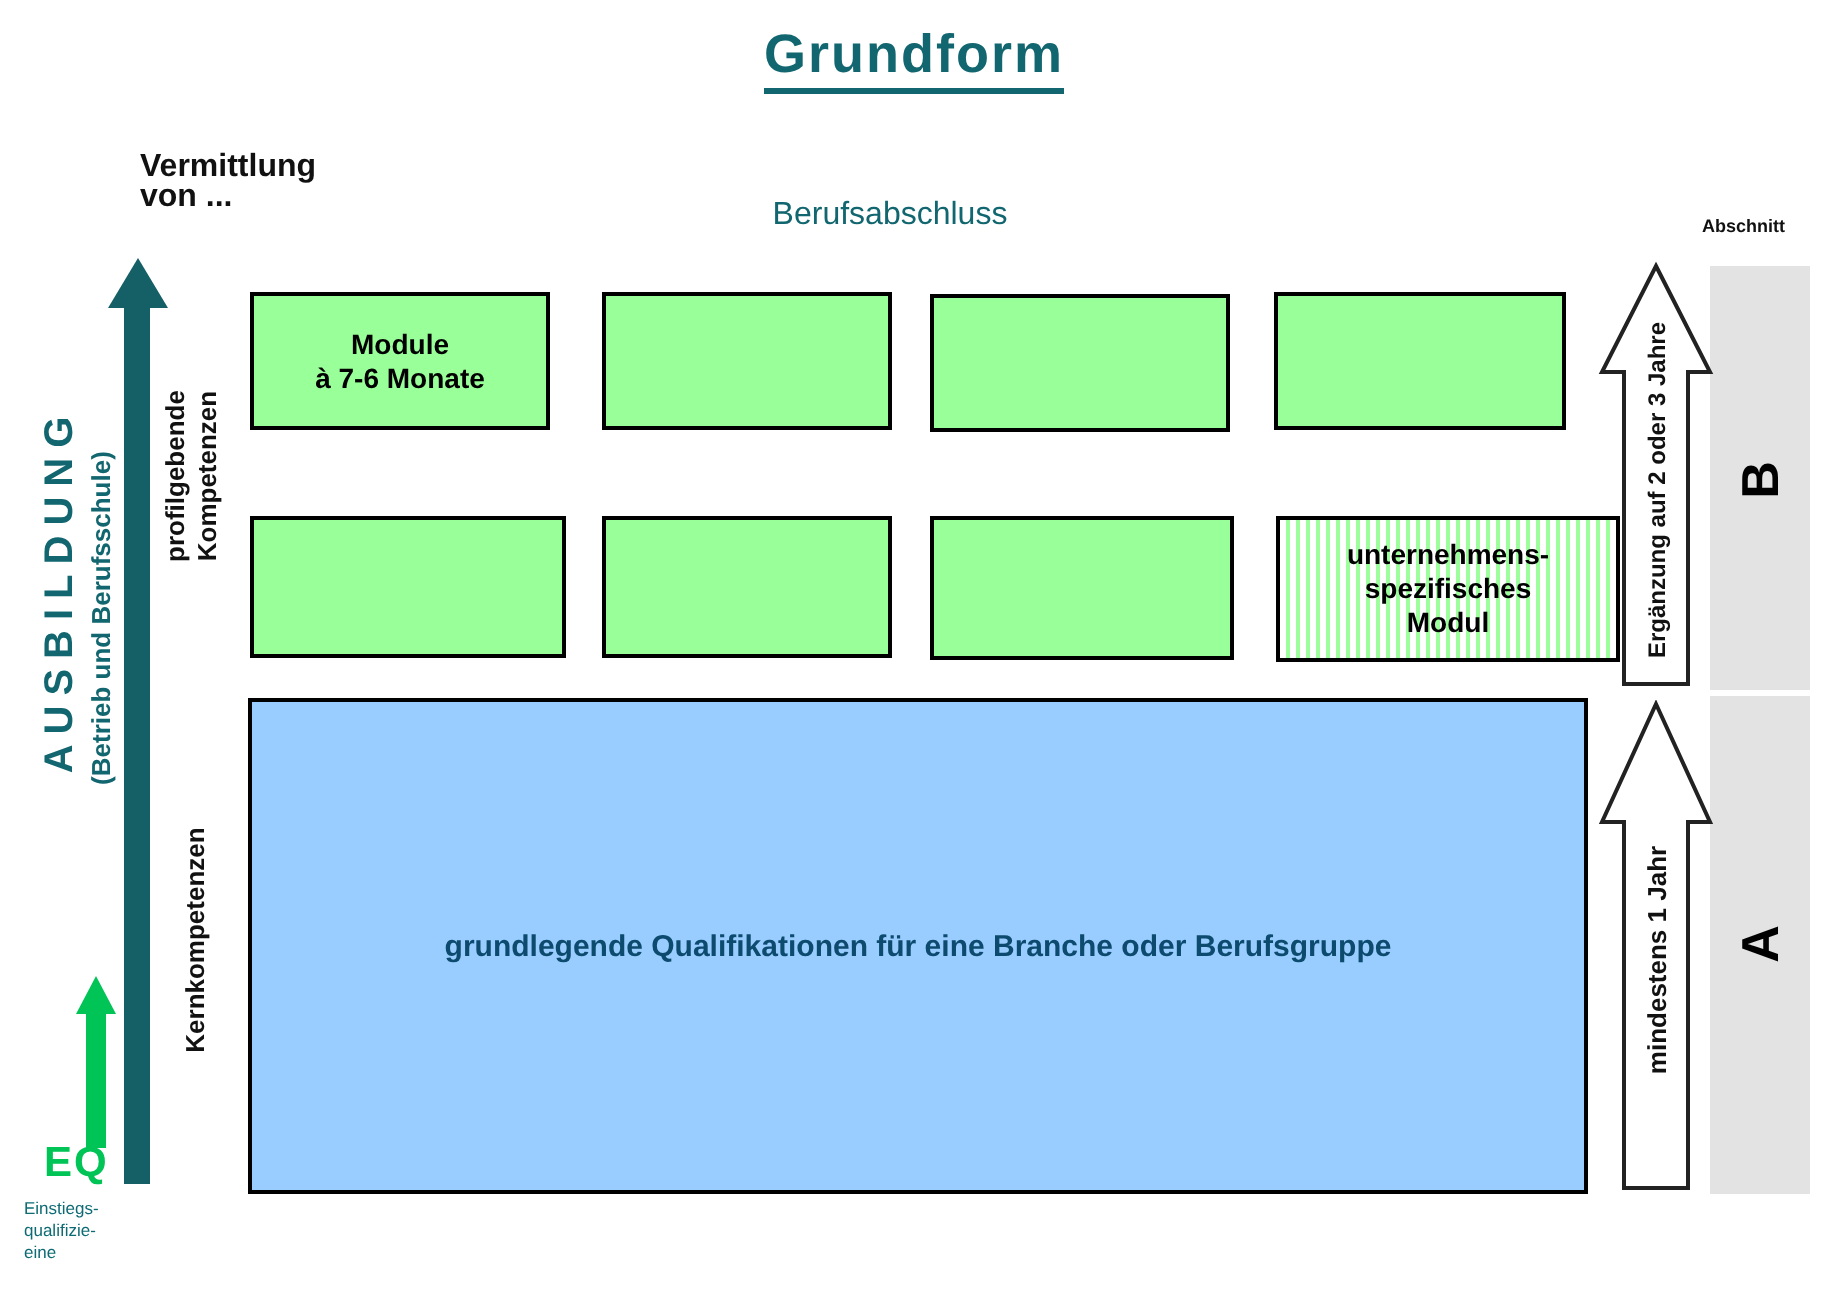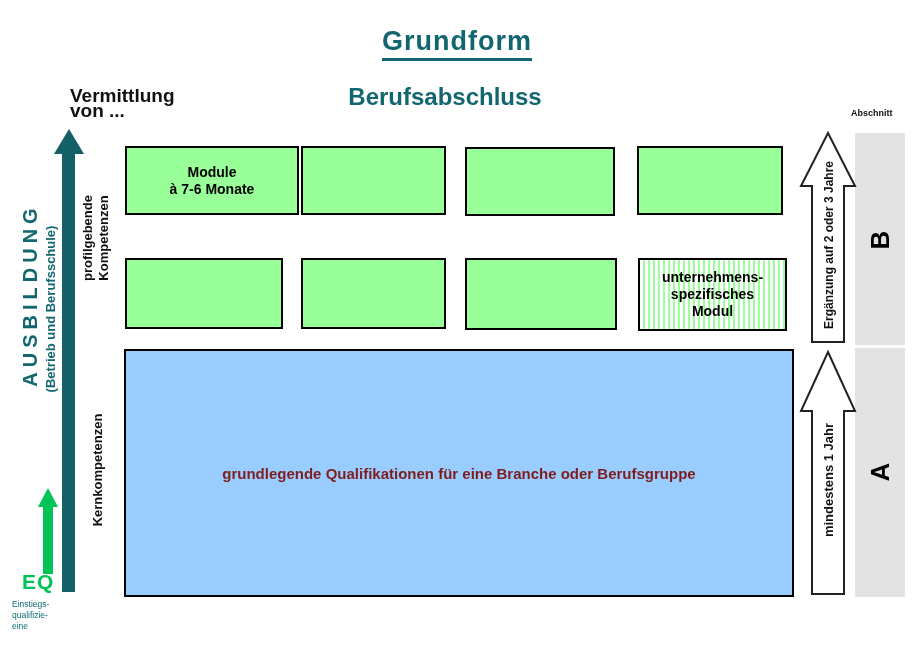--- a/index.html
+++ b/index.html
@@ -6,41 +6,41 @@
   *{box-sizing:border-box;}
   #canvas{
     position:relative;width:914px;height:656px;background:#ffffff;
     font-family:"Liberation Sans",sans-serif;overflow:hidden;
   }
   .abs{position:absolute;}
   .center-text{display:flex;align-items:center;justify-content:center;text-align:center;}
   .rot{transform:rotate(-90deg);transform-origin:center center;}
 
   
-  .title-wrap{left:0;top:26px;width:914px;text-align:center;}
+  .title-wrap{left:0;top:12px;width:914px;text-align:center;}
   .title{display:inline-block;color:#12666f;font-size:27px;font-weight:bold;
          border-bottom:3px solid #12666f;padding-bottom:1px;letter-spacing:1px;}
 
   
-  .vermittlung{left:70px;top:88px;font-size:19px;font-weight:bold;color:#111;line-height:15px;}
-  .berufsabschluss{left:125px;top:83px;width:640px;text-align:center;
-                   font-size:24px;font-weight:bold;color:#12666f;}
+  .vermittlung{left:70px;top:76px;font-size:16px;font-weight:bold;color:#111;line-height:15px;}
+  .berufsabschluss{left:125px;top:99px;width:640px;text-align:center;
+                   font-size:16px;font-weight:normal;color:#12666f;}
   .auswahl{left:125px;top:224px;width:669px;text-align:center;
            font-size:15px;font-weight:bold;color:#000;}
   .abschnitt{left:851px;top:108px;width:56px;text-align:left;font-size:9px;font-weight:bold;color:#111;}
 
   
   .gbox{background:#99ff99;border:2px solid #000;}
   .gbox-striped{background:repeating-linear-gradient(90deg,#ffffff 0 3px,#9cff9c 3px 5px);
                 border:2px solid #000;}
   .box-label{font-size:14px;font-weight:bold;color:#000;line-height:17px;}
 
   
   .bluebox{left:124px;top:349px;width:670px;height:248px;background:#99ccff;border:2px solid #000;}
-  .bluebox-label{font-size:15px;font-weight:bold;color:#7f1d1d;}
+  .bluebox-label{font-size:15px;font-weight:bold;color:#0c4a6e;}
 
   
   .graybox{background:#e3e3e3;}
   .section-letter{font-size:26px;font-weight:bold;color:#000;}
 
   
   .teal-shaft{left:62px;top:152px;width:13px;height:440px;background:#155f66;}
   .teal-head{left:54px;top:129px;width:0;height:0;
              border-left:15px solid transparent;border-right:15px solid transparent;
              border-bottom:25px solid #155f66;}
@@ -93,35 +93,35 @@
     <div>
       <div>profilgebende</div>
       <div>Kompetenzen</div>
     </div>
   </div>
 
   <div class="abs rot center-text kern">Kernkompetenzen</div>
 
   <div class="abs berufsabschluss">Berufsabschluss</div>
 
-  <div class="abs gbox center-text" style="left:125px;top:146px;width:174px;height:69px;">
+  <div class="abs gbox center-text" style="left:125px;top:146px;width:150px;height:69px;">
     <div class="box-label">
       <div>Module</div>
       <div>à 7-6 Monate</div>
     </div>
   </div>
   <div class="abs gbox" style="left:301px;top:146px;width:145px;height:69px;"></div>
   <div class="abs gbox" style="left:465px;top:147px;width:150px;height:69px;"></div>
   <div class="abs gbox" style="left:637px;top:146px;width:146px;height:69px;"></div>
 
 
   <div class="abs gbox" style="left:125px;top:258px;width:158px;height:71px;"></div>
   <div class="abs gbox" style="left:301px;top:258px;width:145px;height:71px;"></div>
   <div class="abs gbox" style="left:465px;top:258px;width:152px;height:72px;"></div>
-  <div class="abs gbox-striped center-text" style="left:638px;top:258px;width:149px;height:73px;">
+  <div class="abs gbox-striped center-text" style="left:638px;top:258px;width:172px;height:73px;">
     <div class="box-label">
       <div>unternehmens-</div>
       <div>spezifisches</div>
       <div>Modul</div>
     </div>
   </div>
 
   <div class="abs bluebox center-text">
     <span class="bluebox-label">grundlegende Qualifikationen für eine Branche oder Berufsgruppe</span>
   </div>

